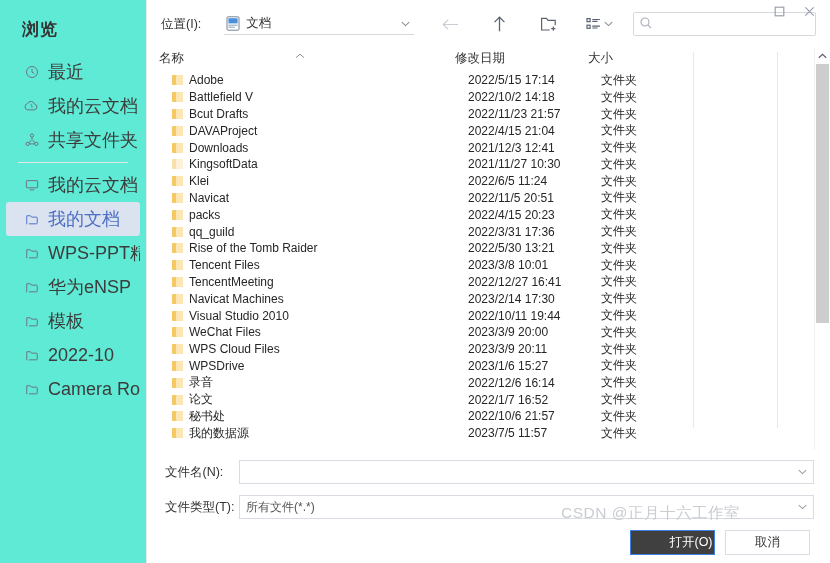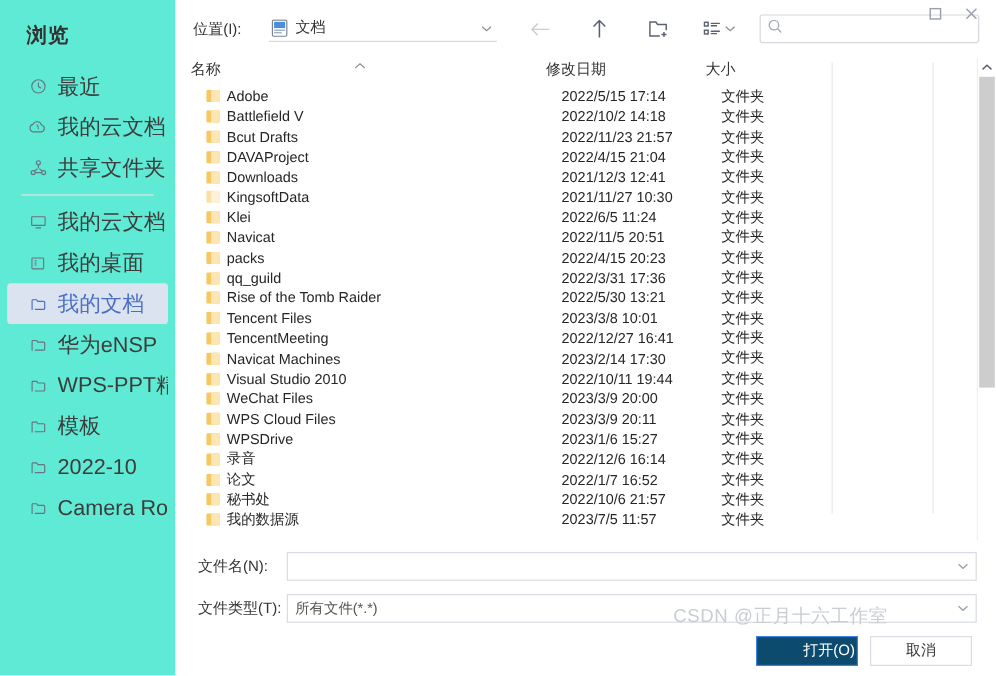--- a/index.html
+++ b/index.html
@@ -231,21 +231,21 @@
     gap: 10px; margin-top: 2px; padding-right: 4px;
   }
   .btn {
     width: 85px; height: 25px;
     font-size: 12.5px;
     display: flex; align-items: center; justify-content: center;
     border: 1px solid #d9dde3;
     background: #fff; color: #333;
   }
   .btn.primary {
-    background: #0c4a6e; border-color: #3f7fe0; color: #fff; padding-left: 37px;
+    background: #404040; border-color: #3f7fe0; color: #fff; padding-left: 37px;
   }
 
   
   .watermark {
     position: absolute;
     left: 561px; top: 503px;
     font-size: 15.5px;
     color: #c9ccd1;
     letter-spacing: 0.5px;
     white-space: nowrap;
@@ -313,58 +313,49 @@
       <div class="sb-item">
         <span class="sb-ico">
           <svg width="14" height="14" viewBox="0 0 16 16" fill="none" stroke="currentColor" stroke-width="1.1">
             <rect x="1.6" y="3" width="12.8" height="8.2" rx="0.6"></rect>
               <path d="M5.4 13.6h5.2"></path>
           </svg>
         </span>
         <span class="sb-label">我的云文档</span>
       </div>
 
-      <div class="sb-item">
-        <span class="sb-ico">
-          <svg width="13" height="13" viewBox="0 0 16 16" fill="none" stroke="currentColor" stroke-width="1.1">
-            <rect x="2" y="2.4" width="12" height="11.2" rx="0.6"></rect>
-            <path d="M4.6 5.3h2.2M4.6 7.5h2.2M4.6 9.7h2.2"></path>
-          </svg>
-        </span>
-        <span class="sb-label">我的桌面</span>
-      </div>
 
       <div class="sb-item selected">
         <span class="sb-ico">
           <svg width="14" height="14" viewBox="0 0 16 16" fill="none" stroke="currentColor" stroke-width="1.1">
             <path d="M2 4.3h4.3l1.2 1.6H13a1 1 0 0 1 1 1v5.6a1 1 0 0 1-1 1H4.6"></path>
             <path d="M2 4.3v9.8"></path>
           </svg>
         </span>
         <span class="sb-label">我的文档</span>
       </div>
 
       <div class="sb-item">
         <span class="sb-ico">
           <svg width="14" height="14" viewBox="0 0 16 16" fill="none" stroke="currentColor" stroke-width="1.1">
             <path d="M2 4.3h4.3l1.2 1.6H13a1 1 0 0 1 1 1v5.6a1 1 0 0 1-1 1H4.6"></path>
               <path d="M2 4.3v9.8"></path>
           </svg>
         </span>
-        <span class="sb-label">华为eNSP</span>
+        <span class="sb-label">WPS-PPT精...</span>
       </div>
 
       <div class="sb-item">
         <span class="sb-ico">
           <svg width="14" height="14" viewBox="0 0 16 16" fill="none" stroke="currentColor" stroke-width="1.1">
             <path d="M2 4.3h4.3l1.2 1.6H13a1 1 0 0 1 1 1v5.6a1 1 0 0 1-1 1H4.6"></path>
               <path d="M2 4.3v9.8"></path>
           </svg>
         </span>
-        <span class="sb-label">WPS-PPT精...</span>
+        <span class="sb-label">华为eNSP</span>
       </div>
 
       <div class="sb-item">
         <span class="sb-ico">
           <svg width="14" height="14" viewBox="0 0 16 16" fill="none" stroke="currentColor" stroke-width="1.1">
             <path d="M2 4.3h4.3l1.2 1.6H13a1 1 0 0 1 1 1v5.6a1 1 0 0 1-1 1H4.6"></path>
               <path d="M2 4.3v9.8"></path>
           </svg>
         </span>
         <span class="sb-label">模板</span>

